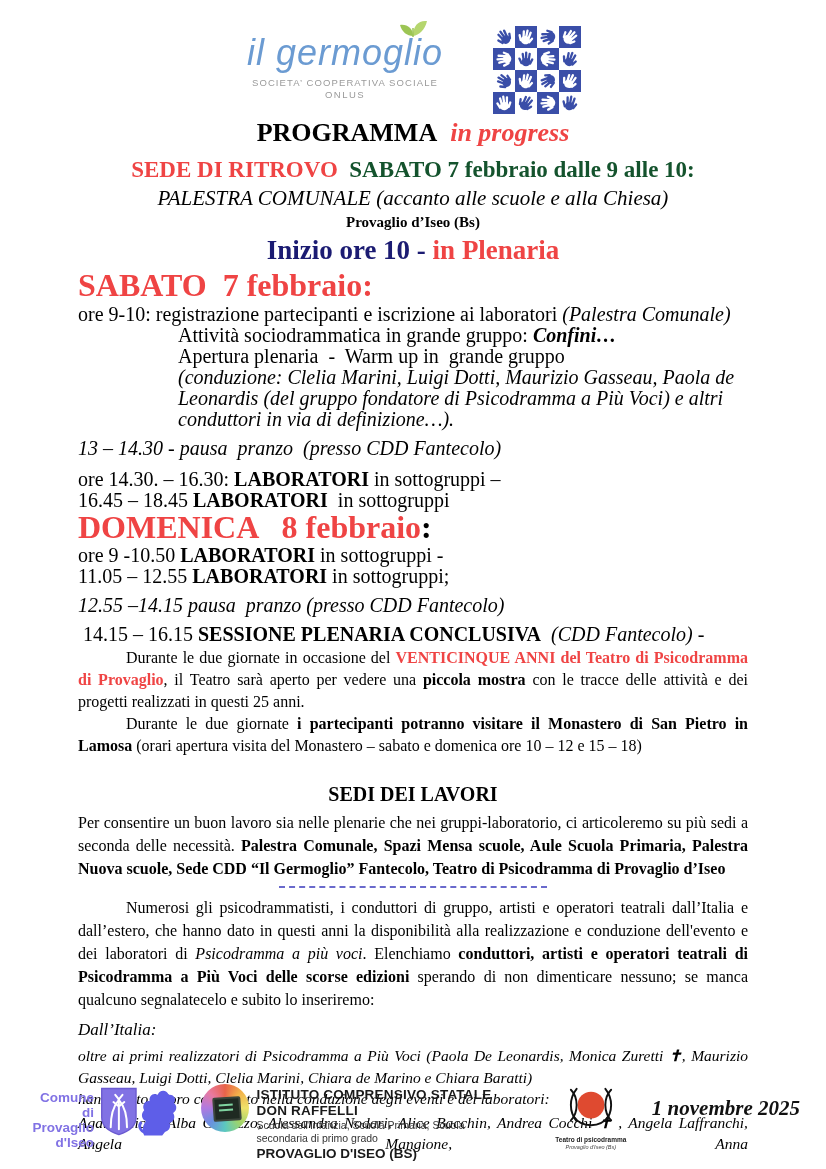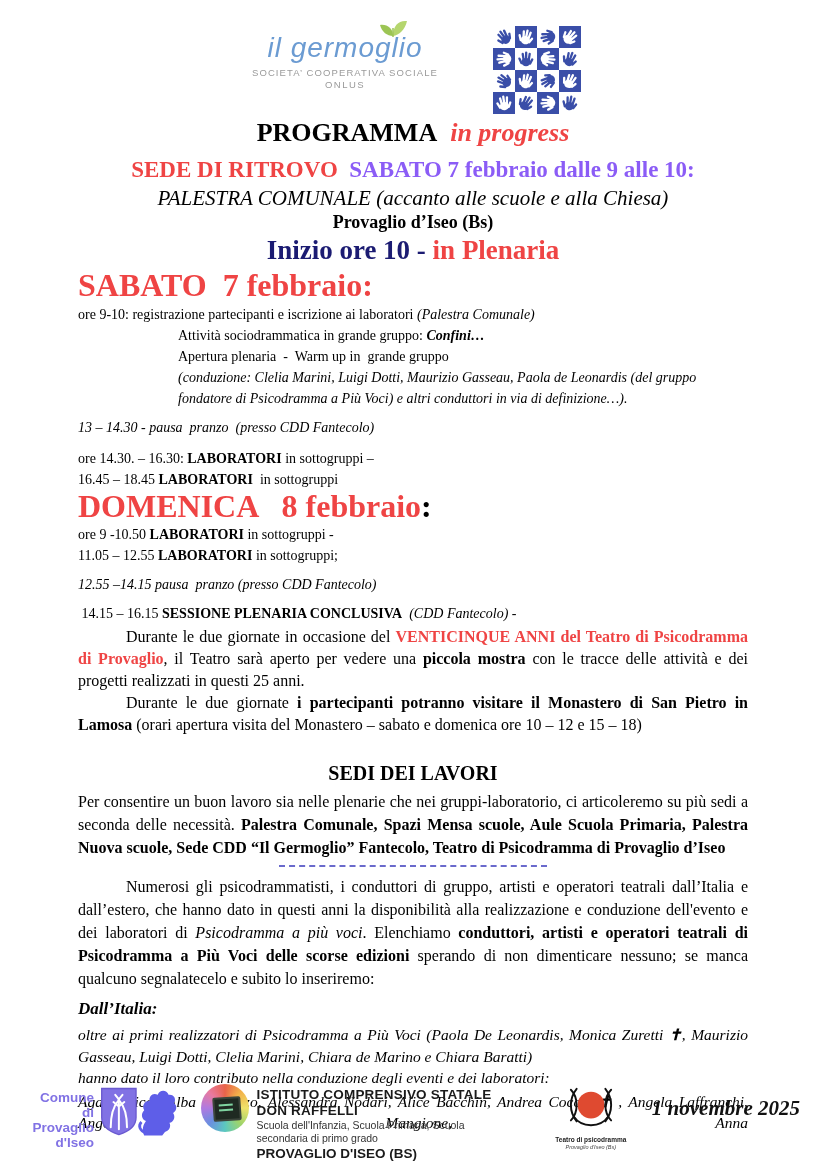--- a/index.html
+++ b/index.html
@@ -6,55 +6,55 @@
   .page{position:relative;width:826px;height:1169px;background:#ffffff;overflow:hidden;
         font-family:"Liberation Serif", serif;color:#000;}
   .content{padding:0 78px;}
   p{margin:0;}
   .pre{white-space:pre-wrap;}
   .center{text-align:center;}
   .b{font-weight:bold;}
   .i{font-style:italic;}
   .bi{font-weight:bold;font-style:italic;}
   .red{color:#ef4444;}
-  .blue{color:#8b5cf6;margin-top:44px;}
+  .blue{color:#14532d;margin-top:44px;}
   .navy{color:#1b1b72;}
 
   
   .header{display:flex;justify-content:center;align-items:flex-start;gap:48px;padding-top:26px;height:90px;}
   .germoglio{width:200px;text-align:center;font-family:"Liberation Sans", sans-serif;margin-top:6px;}
   .g-title-wrap{position:relative;display:inline-block;}
-  .g-title{font-size:28px;font-style:italic;color:#6b9bd2;letter-spacing:1px;}
+  .g-title{font-size:36px;font-style:italic;color:#6b9bd2;letter-spacing:1px;}
   .sprout{position:absolute;top:-15px;right:14px;}
   .g-sub{font-size:9.5px;color:#9a9a9a;letter-spacing:1.1px;margin-top:3px;}
   .g-sub2{font-size:9.5px;color:#9a9a9a;letter-spacing:1.5px;margin-top:1px;}
   .hands{display:block;}
 
   
   .prog{font-size:26px;line-height:34px;margin-top:0;}
   .sede{font-size:23px;line-height:30px;margin-top:5px;}
   .palestra{font-size:21px;line-height:26px;}
-  .city{font-size:18px;line-height:23px;}
+  .city{font-size:15px;line-height:23px;}
   .inizio{font-size:27px;line-height:33px;}
 
   .sec-head{font-size:32px;line-height:28px;font-weight:bold;white-space:pre-wrap;}
-  .line{font-size:14px;line-height:21px;white-space:pre-wrap;}
+  .line{font-size:20px;line-height:21px;white-space:pre-wrap;}
   .indent-block{margin-left:100px;}
   .just{font-size:16px;line-height:22px;text-align:justify;}
   .ind48{text-indent:48px;}
   .lh23{line-height:23px;}
   .mt2{margin-top:2px;}.mt4{margin-top:4px;}.mt5{margin-top:5px;}.mt6{margin-top:2px;}
   .mt8{margin-top:8px;}.mt10{margin-top:10px;}
 
   .sedi-head{font-size:20px;line-height:26px;font-weight:bold;text-align:center;margin-top:24px;}
   .sep{width:268px;height:0;border-bottom:2px dashed #6a6acc;margin:6px auto 8px;}
 
   .names{font-size:15.5px;font-style:italic;line-height:21.5px;}
   .just-last{text-align:justify;text-align-last:justify;}
-  .dallitalia{font-size:17px;font-weight:bold;font-style:italic;line-height:22px;margin-top:8px;}
+  .dallitalia{font-size:17px;font-weight:normal;font-style:italic;line-height:22px;margin-top:8px;}
 
   
   .footer{position:absolute;left:28px;top:1084px;width:772px;display:flex;align-items:flex-start;
           font-family:"Liberation Sans", sans-serif;}
   .comune{display:flex;gap:5px;align-items:flex-start;}
   .comune-text{text-align:right;color:#8172e4;font-weight:bold;font-size:13.5px;line-height:15px;padding-top:6px;}
   .istituto{display:flex;gap:8px;margin-left:22px;align-items:flex-start;}
   .ic-logo{width:48px;height:48px;border-radius:50%;flex:none;position:relative;
            background:conic-gradient(#e8634a,#f2b24a,#efe26a,#9fd46a,#5bc8c0,#6a8fe0,#b07ae0,#e87aa0,#e8634a);}
   .ic-board{position:absolute;left:12px;top:13px;width:24px;height:20px;background:#1f2a22;border:2px solid #3c463c;

